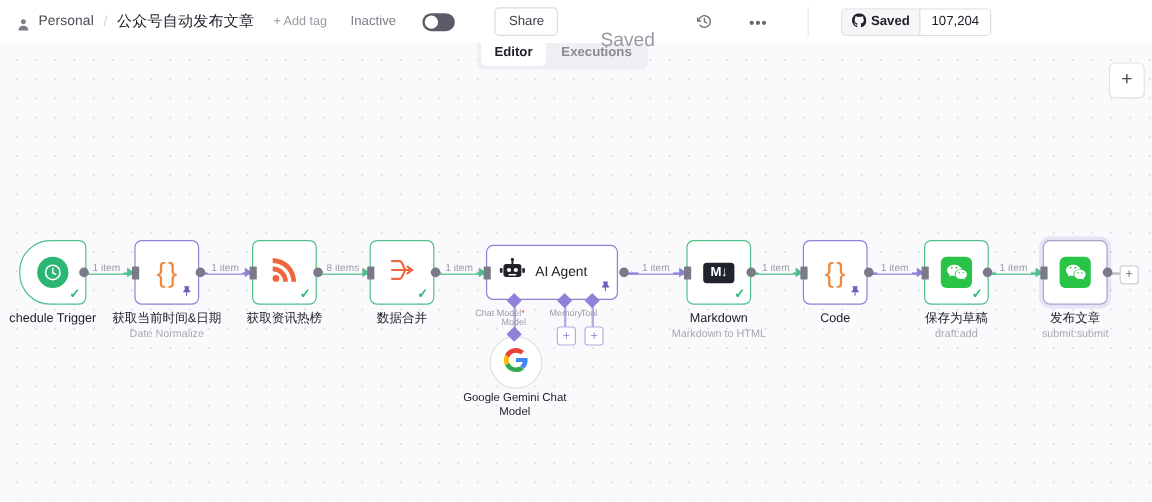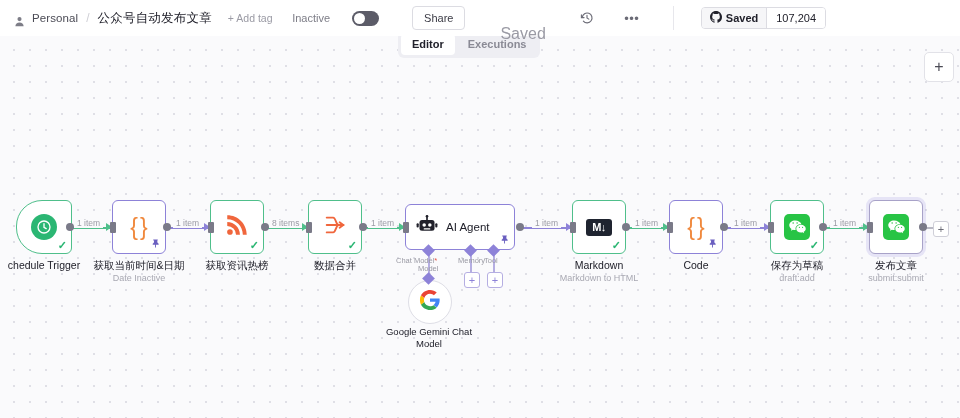--- a/index.html
+++ b/index.html
@@ -329,21 +329,21 @@
     <div class="arrow-in" style="left:106px; top:187px; border-left:6px solid #4fbf8b;"></div>
     <div class="ep-in" style="left:110px; top:186px;"></div>
     <div class="node" style="left:112px; top:164px;">
       <div class="brace">{ }</div>
       <div class="pin">
         <svg viewBox="0 0 16 16" width="9" height="9" fill="currentColor">
           <path d="M4 1h8v1.5h-1l.6 4.2 2 1.8v1.5H8.8V15h-1.6V10H3V8.5l2-1.8L5.6 2.5H4z"></path>
         </svg>
       </div>
       <div class="node-label">获取当前时间&amp;日期</div>
-      <div class="node-sub">Date Inactive</div>
+      <div class="node-sub">Date Normalize</div>
     </div>
     <div class="ep" style="left:163px; top:187px;"></div>
 
     <div class="arrow-in" style="left:204px; top:187px; border-left:6px solid #8d82d8;"></div>
     <div class="ep-in" style="left:208px; top:186px;"></div>
     <div class="node green" style="left:210px; top:164px;">
       <span>
         <svg viewBox="0 0 24 24" width="26" height="26" fill="#f0663c">
           <circle cx="5.5" cy="18.5" r="2.6"></circle>
           <path d="M3 9.3v3.6a8.1 8.1 0 0 1 8.1 8.1h3.6C14.7 14.5 9.5 9.3 3 9.3z"></path>

